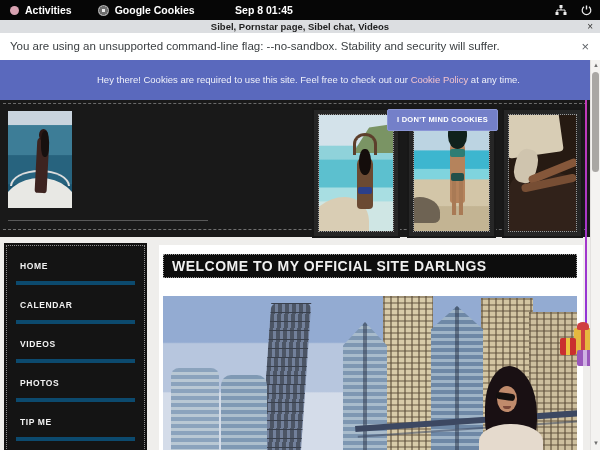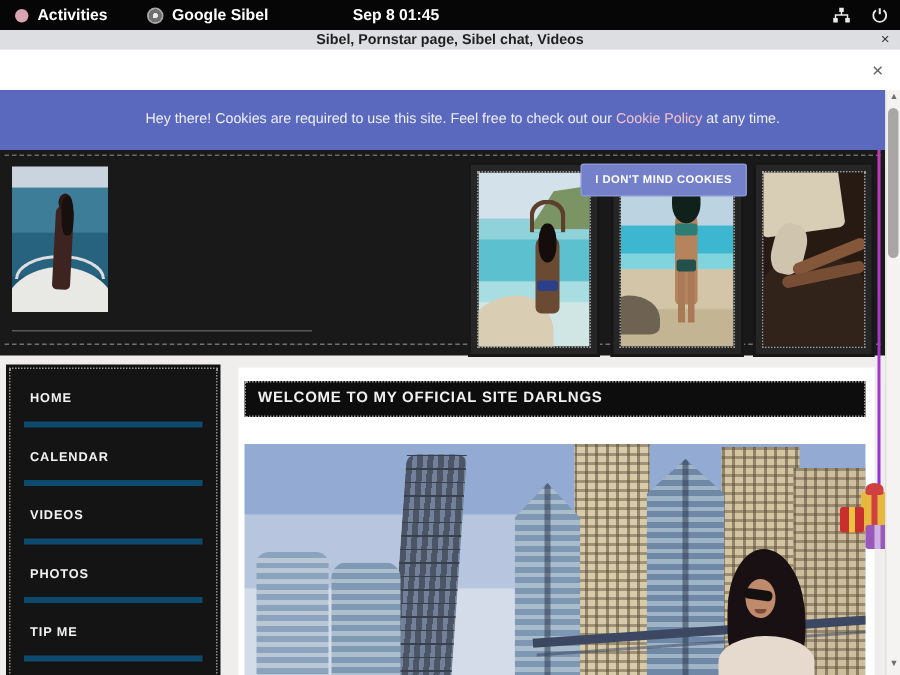--- a/index.html
+++ b/index.html
@@ -77,21 +77,21 @@
 
   
   .sidebar{position:absolute;left:6px;top:245px;width:139px;height:210px;background:#141414;border:1px dotted #8f8f8f;box-shadow:0 0 0 2px #121212;z-index:4;}
   .side-menu{list-style:none;margin:0;padding:0 0 0 0;}
   .side-item{margin:0 9px;padding:9px 4px 8px 4px;border-bottom:4px solid #0c4a6e;}
   .side-item span{font-size:8.5px;font-weight:700;color:#f2f2f2;letter-spacing:.6px;}
 
   
   .main-panel{position:absolute;left:159px;top:245px;width:424px;height:205px;background:#ffffff;z-index:3;}
   .welcome-bar{position:absolute;left:4px;top:9px;width:414px;height:24px;background:#0d0d0d;border:1px dotted #969696;}
-  .welcome-bar span{display:block;line-height:22px;padding-left:8px;color:#f0f0f0;font-size:10px;font-weight:700;letter-spacing:.5px;}
+  .welcome-bar span{display:block;line-height:22px;padding-left:8px;color:#f0f0f0;font-size:14px;font-weight:700;letter-spacing:.5px;}
   .main-photo{position:absolute;left:4px;top:51px;width:414px;height:154px;overflow:hidden;background:linear-gradient(#93abd2 0 30%, #b7c6de 31% 62%, #d4dce9 63% 100%);}
 
   
   .bldg{position:absolute;}
   .b-glass1{left:8px;top:72px;width:48px;height:90px;border-radius:8px 8px 0 0;background:repeating-linear-gradient(#8ba3bd 0 4px, #b9c8d4 4px 7px);}
   .b-glass2{left:58px;top:79px;width:46px;height:80px;border-radius:10px 10px 0 0;background:repeating-linear-gradient(#7f99b4 0 4px, #adbfcd 4px 7px);}
   .b-cayan{left:103px;top:7px;width:40px;height:150px;background:repeating-linear-gradient(90deg,#4c5565 0 4px, #72809a 4px 7px);transform:skewX(-4deg);border-radius:6px 6px 0 0;}
   .b-cayan:after{content:"";position:absolute;left:0;top:0;width:100%;height:100%;background:repeating-linear-gradient(#39404d 0 1px, transparent 1px 9px);}
   .b-beigeA{left:220px;top:0;width:50px;height:154px;background:#d8cba9;}
   .b-beigeA:after,.b-beigeB:after,.b-beigeC:after{content:"";position:absolute;inset:0;background:repeating-linear-gradient(90deg, rgba(90,75,55,.55) 0 2px, transparent 2px 7px), repeating-linear-gradient(rgba(90,75,55,.45) 0 2px, transparent 2px 6px);}
@@ -132,21 +132,21 @@
 
 <div id="screen">
 
   <div class="gnome-bar">
     <div class="gnome-left">
       <span class="activities-dot"></span>
       <span>Activities</span>
     </div>
     <div class="chrome-item">
       <span class="chrome-glyph"></span>
-      <span>Google Sibel</span>
+      <span>Google Cookies</span>
     </div>
     <div class="gnome-clock">Sep 8  01:45</div>
     <div class="gnome-right">
       <span>
           <svg width="12" height="11" viewBox="0 0 12 11">
             <rect x="4.5" y="0" width="3" height="3" fill="#ececec"></rect>
             <rect x="0.5" y="7" width="3" height="3" fill="#ececec"></rect>
             <rect x="8.5" y="7" width="3" height="3" fill="#ececec"></rect>
             <path d="M6 3v2M2 7V5h8v2" stroke="#ececec" fill="none" stroke-width="1"></path>
           </svg>
@@ -159,20 +159,21 @@
         </span>
     </div>
   </div>
 
   <div class="title-bar">
     <div class="ttl">Sibel, Pornstar page, Sibel chat, Videos</div>
     <div class="win-close">×</div>
   </div>
 
   <div class="infobar">
+    <div class="msg">You are using an unsupported command-line flag: --no-sandbox. Stability and security will suffer.</div>
     <div class="ib-close">×</div>
   </div>
 
   <div class="cookie-bar">
     <div class="cookie-text"><span>Hey there! Cookies are required to use this site. Feel free to check out our </span><a class="cookie-link" href="#">Cookie Policy</a><span> at any time.</span></div>
     <button class="cookie-btn">I DON'T MIND COOKIES</button>
   </div>
 
   <div class="site-header">
     <div class="hdr-dash-top"></div>

